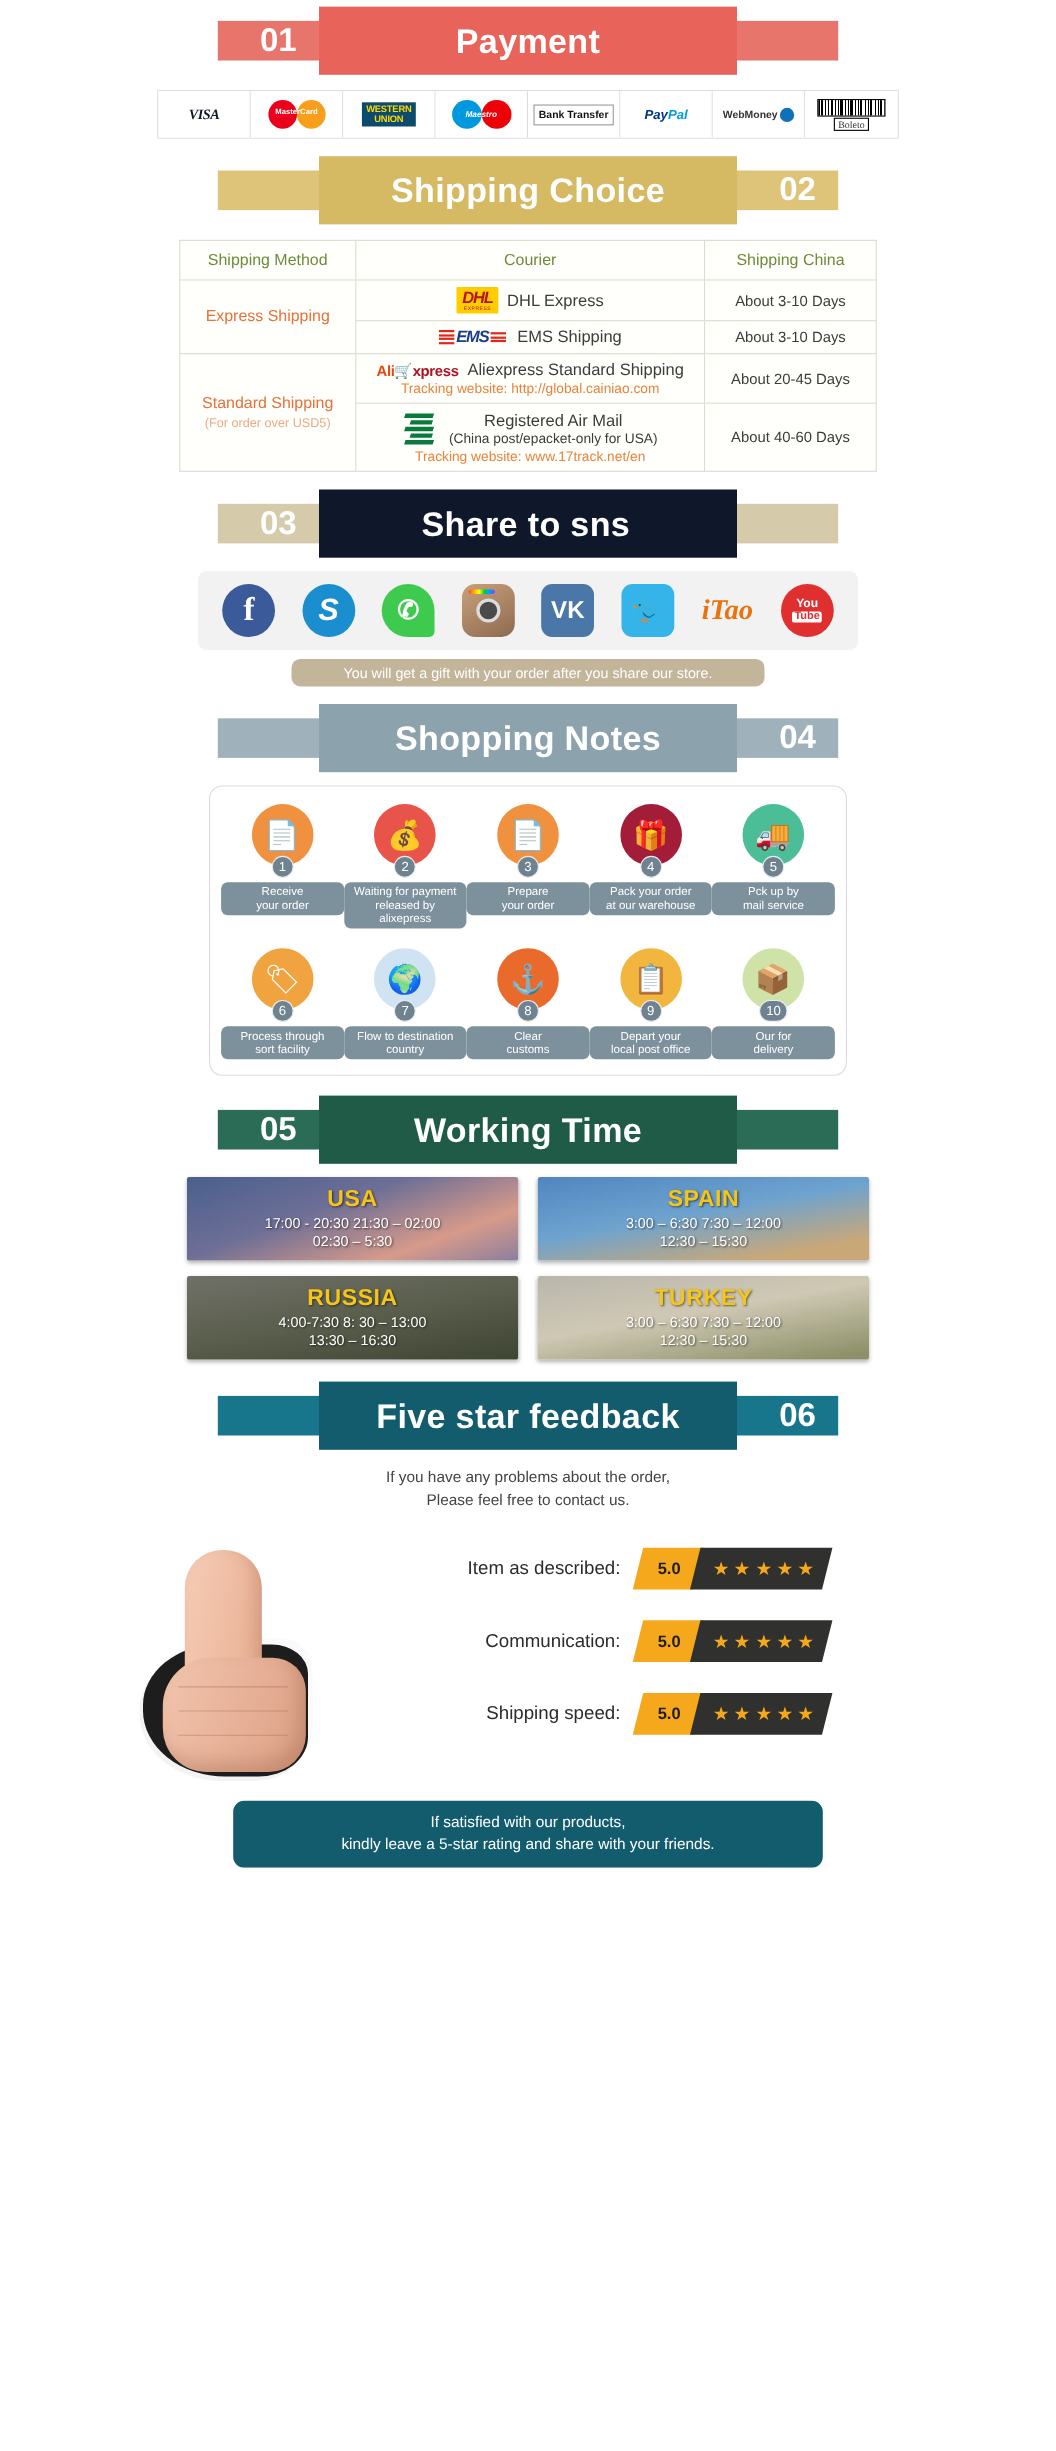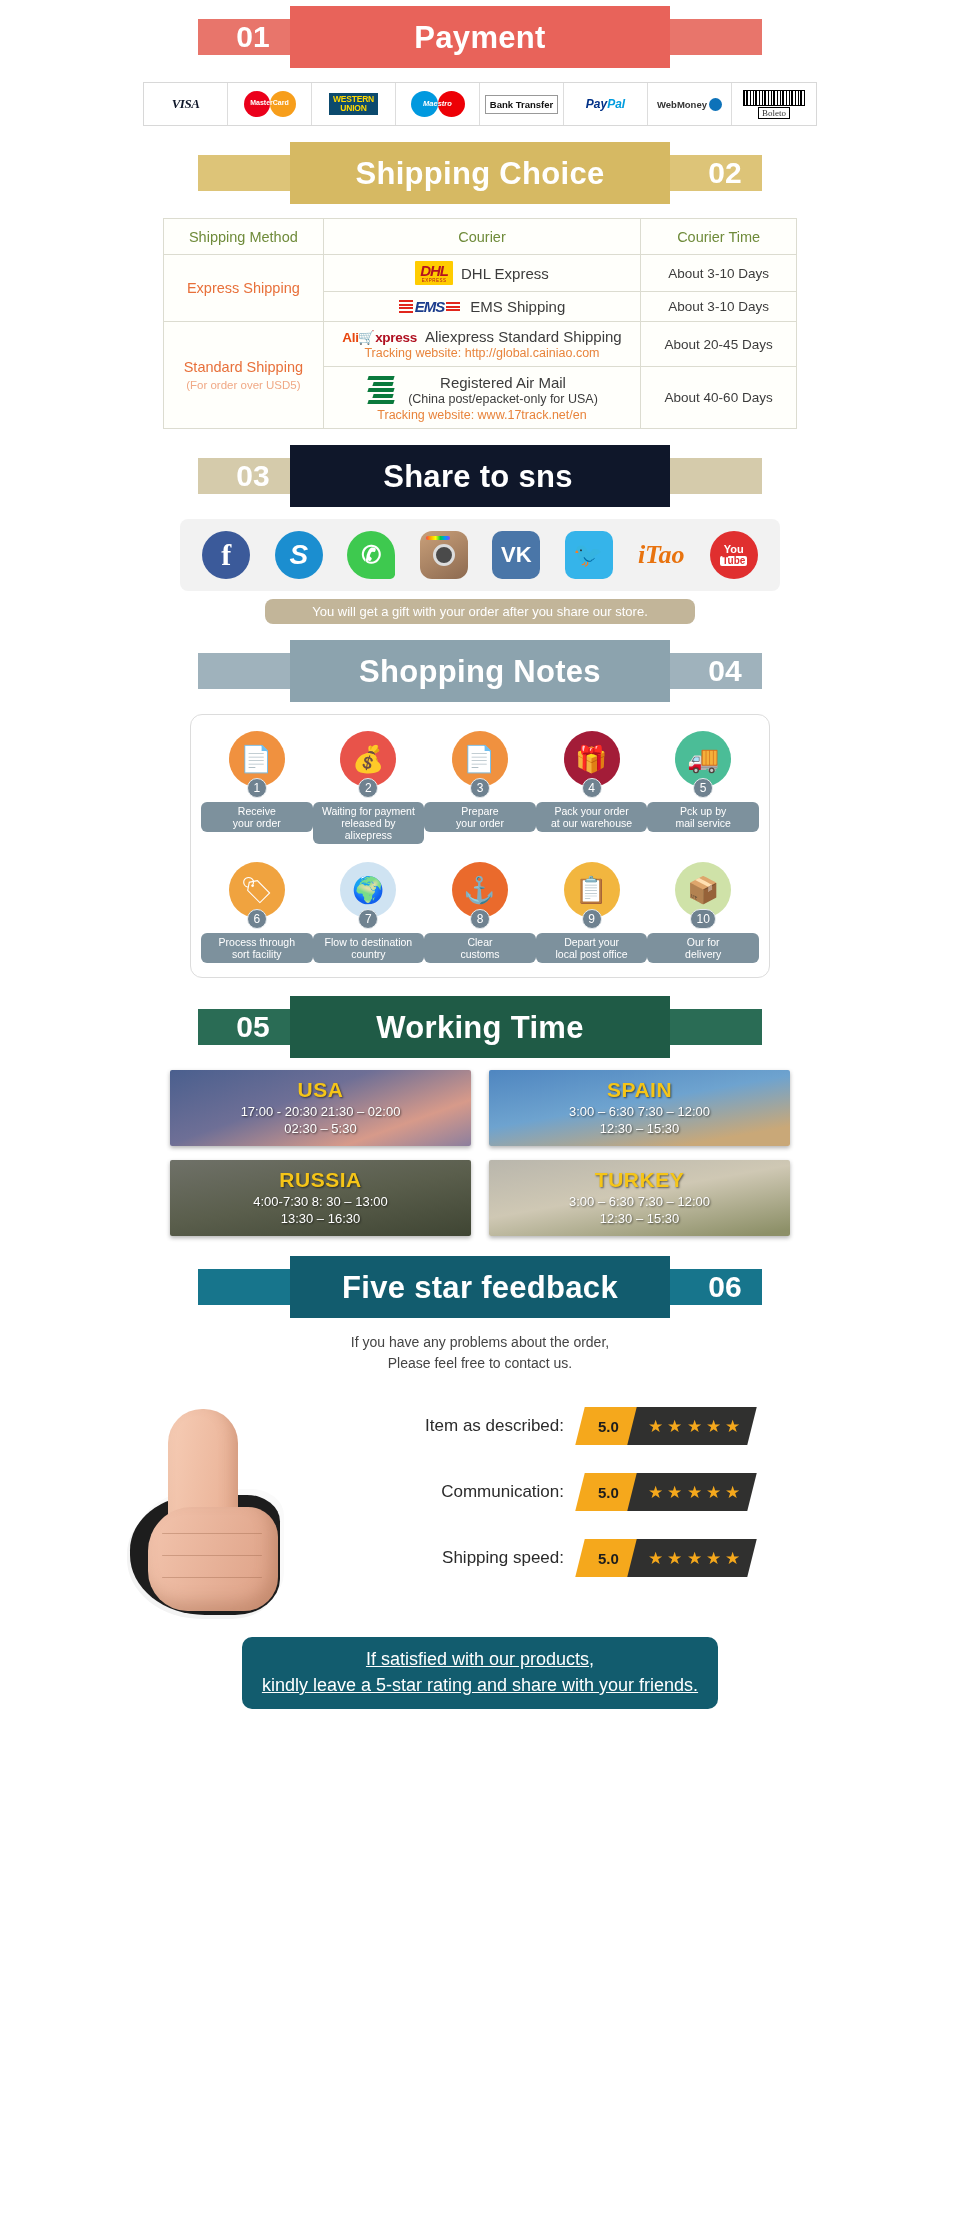--- a/index.html
+++ b/index.html
@@ -225,23 +225,23 @@
   .rating-label { width: 210px; text-align: right; padding-right: 16px;
                   font-size: 17px; color: #2b2b2b; }
   .rating-badge { display: flex; align-items: stretch; height: 38px; }
   .score { background: #f5a81c; color: #1d1d1d; font-size: 15px; font-weight: bold;
            display: flex; align-items: center; justify-content: center;
            width: 56px; transform: skewX(-14deg); }
   .score span { transform: skewX(14deg); }
   .stars { background: #30302f; display: flex; align-items: center; gap: 4px;
            padding: 0 12px 0 16px; margin-left: -4px; transform: skewX(-14deg); }
   .stars span { color: #f5a81c; font-size: 17px; transform: skewX(14deg); line-height: 1; }
-  .fb-footer { width: 476px; margin: 8px auto 0; background: #125c6e; color: #fff;
-               border-radius: 10px; text-align: center; font-size: 18px; line-height: 1.45;
-               padding: 9px 10px 11px; text-decoration: underline; }
+  .fb-footer { width: 536px; margin: 8px auto 0; background: #125c6e; color: #fff;
+               border-radius: 10px; text-align: center; font-size: 14px; line-height: 1.45;
+               padding: 9px 10px 11px; }
 </style>
 </head>
 <body>
 
 <div class="page">
 
   <div class="ribbon" style="margin-top:6px;">
     <div class="rb-wrap">
       <div class="rb-tail" style="background:#e8756b;"></div>
       <div class="rb-num" style="position:absolute;left:0;top:0;height:62px;margin:0;">01</div>
@@ -309,21 +309,21 @@
         <span class="rb-num" style="position:absolute;left:0;top:-13px;height:62px;margin:0;">02</span>
       </div>
     </div>
   </div>
 
   <table class="ship-table">
     <tbody>
         <tr>
       <th class="ship-head col-method">Shipping Method</th>
       <th class="ship-head col-courier">Courier</th>
-      <th class="ship-head col-time">Courier Time</th>
+      <th class="ship-head col-time">Shipping China</th>
     </tr>
     <tr>
       <td class="method-name" rowspan="2">
         <span>Express Shipping</span>
       </td>
       <td class="courier-cell">
         <div class="courier-line">
           <span class="dhl-logo">
             <b>DHL</b>
             <i>EXPRESS</i>

